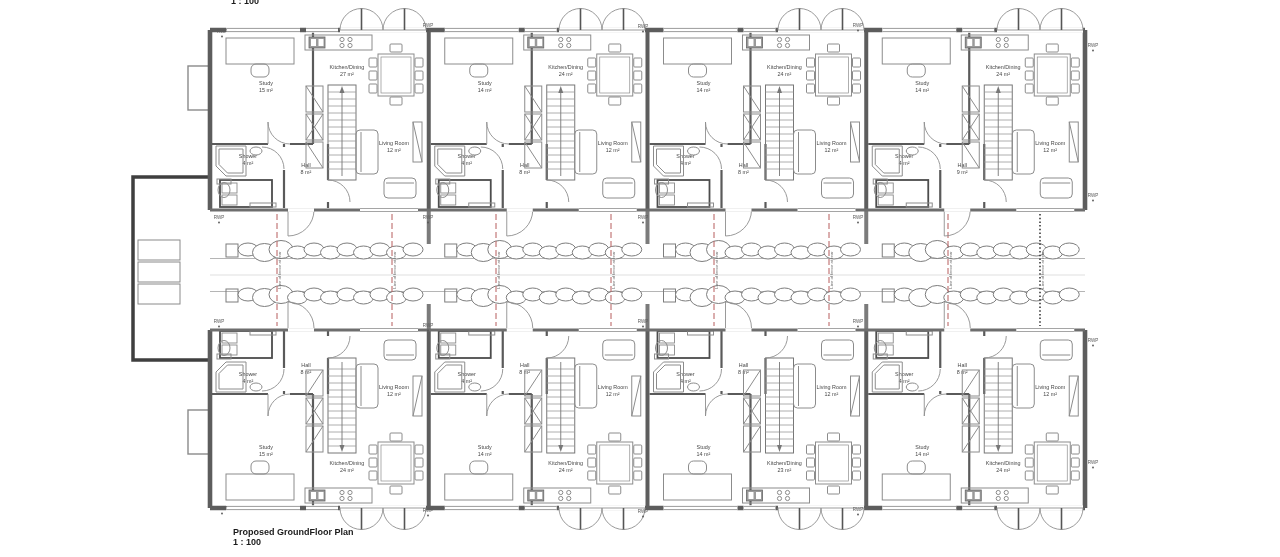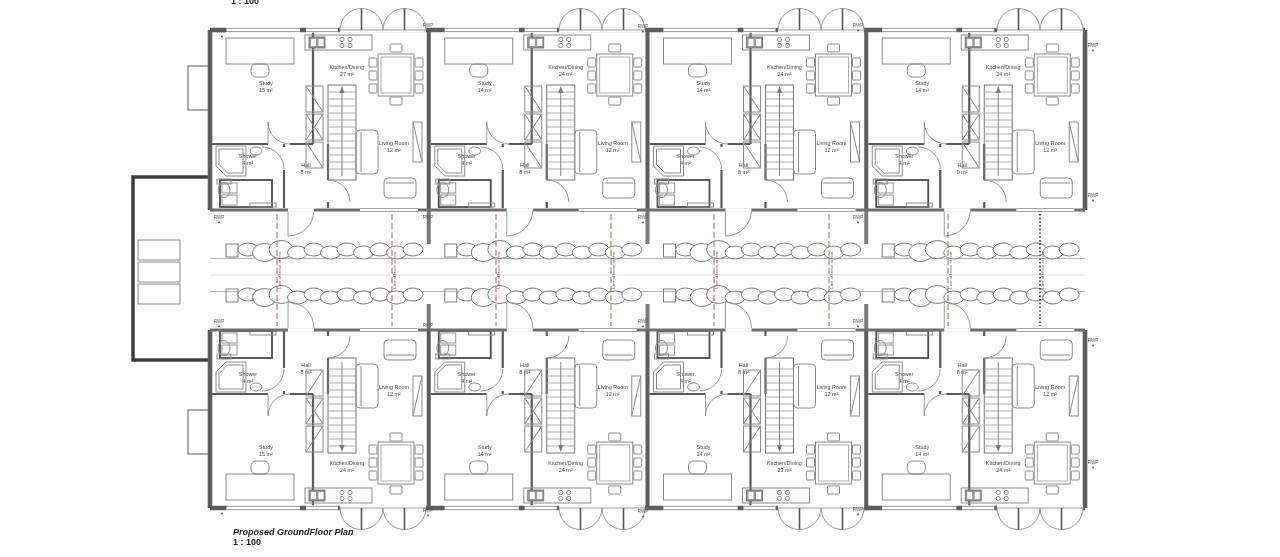--- a/index.html
+++ b/index.html
@@ -1,20 +1,20 @@
 <!DOCTYPE html>
 <html><head>
 <meta charset="utf-8">
 <style>
   html,body{margin:0;padding:0;background:#fff;}
   #stage{position:relative;width:1184px;height:557px;background:#fff;overflow:hidden;
          font-family:"Liberation Sans",sans-serif;}
   #plan{position:absolute;left:0;top:0;}
   #titleblock{position:absolute;left:233px;top:527px;color:#1a1a1a;}
-  #titleblock .t1{font-size:9px;font-weight:bold;line-height:10px;font-style:italic;}
+  #titleblock .t1{font-size:9px;font-weight:bold;line-height:10px;}
   #titleblock .t2{font-size:9px;font-weight:bold;line-height:10px;}
   #topscale{position:absolute;left:231px;top:0;height:6px;overflow:hidden;color:#1a1a1a;}
   #topscale .t2{font-size:9px;font-weight:bold;transform:translateY(-4px);display:block;}
   svg text{font-family:"Liberation Sans",sans-serif;}
 </style>
 </head>
 <body>
 
 <div id="stage">
   <svg id="plan" width="1280" height="557" viewBox="0 0 1280 557">

